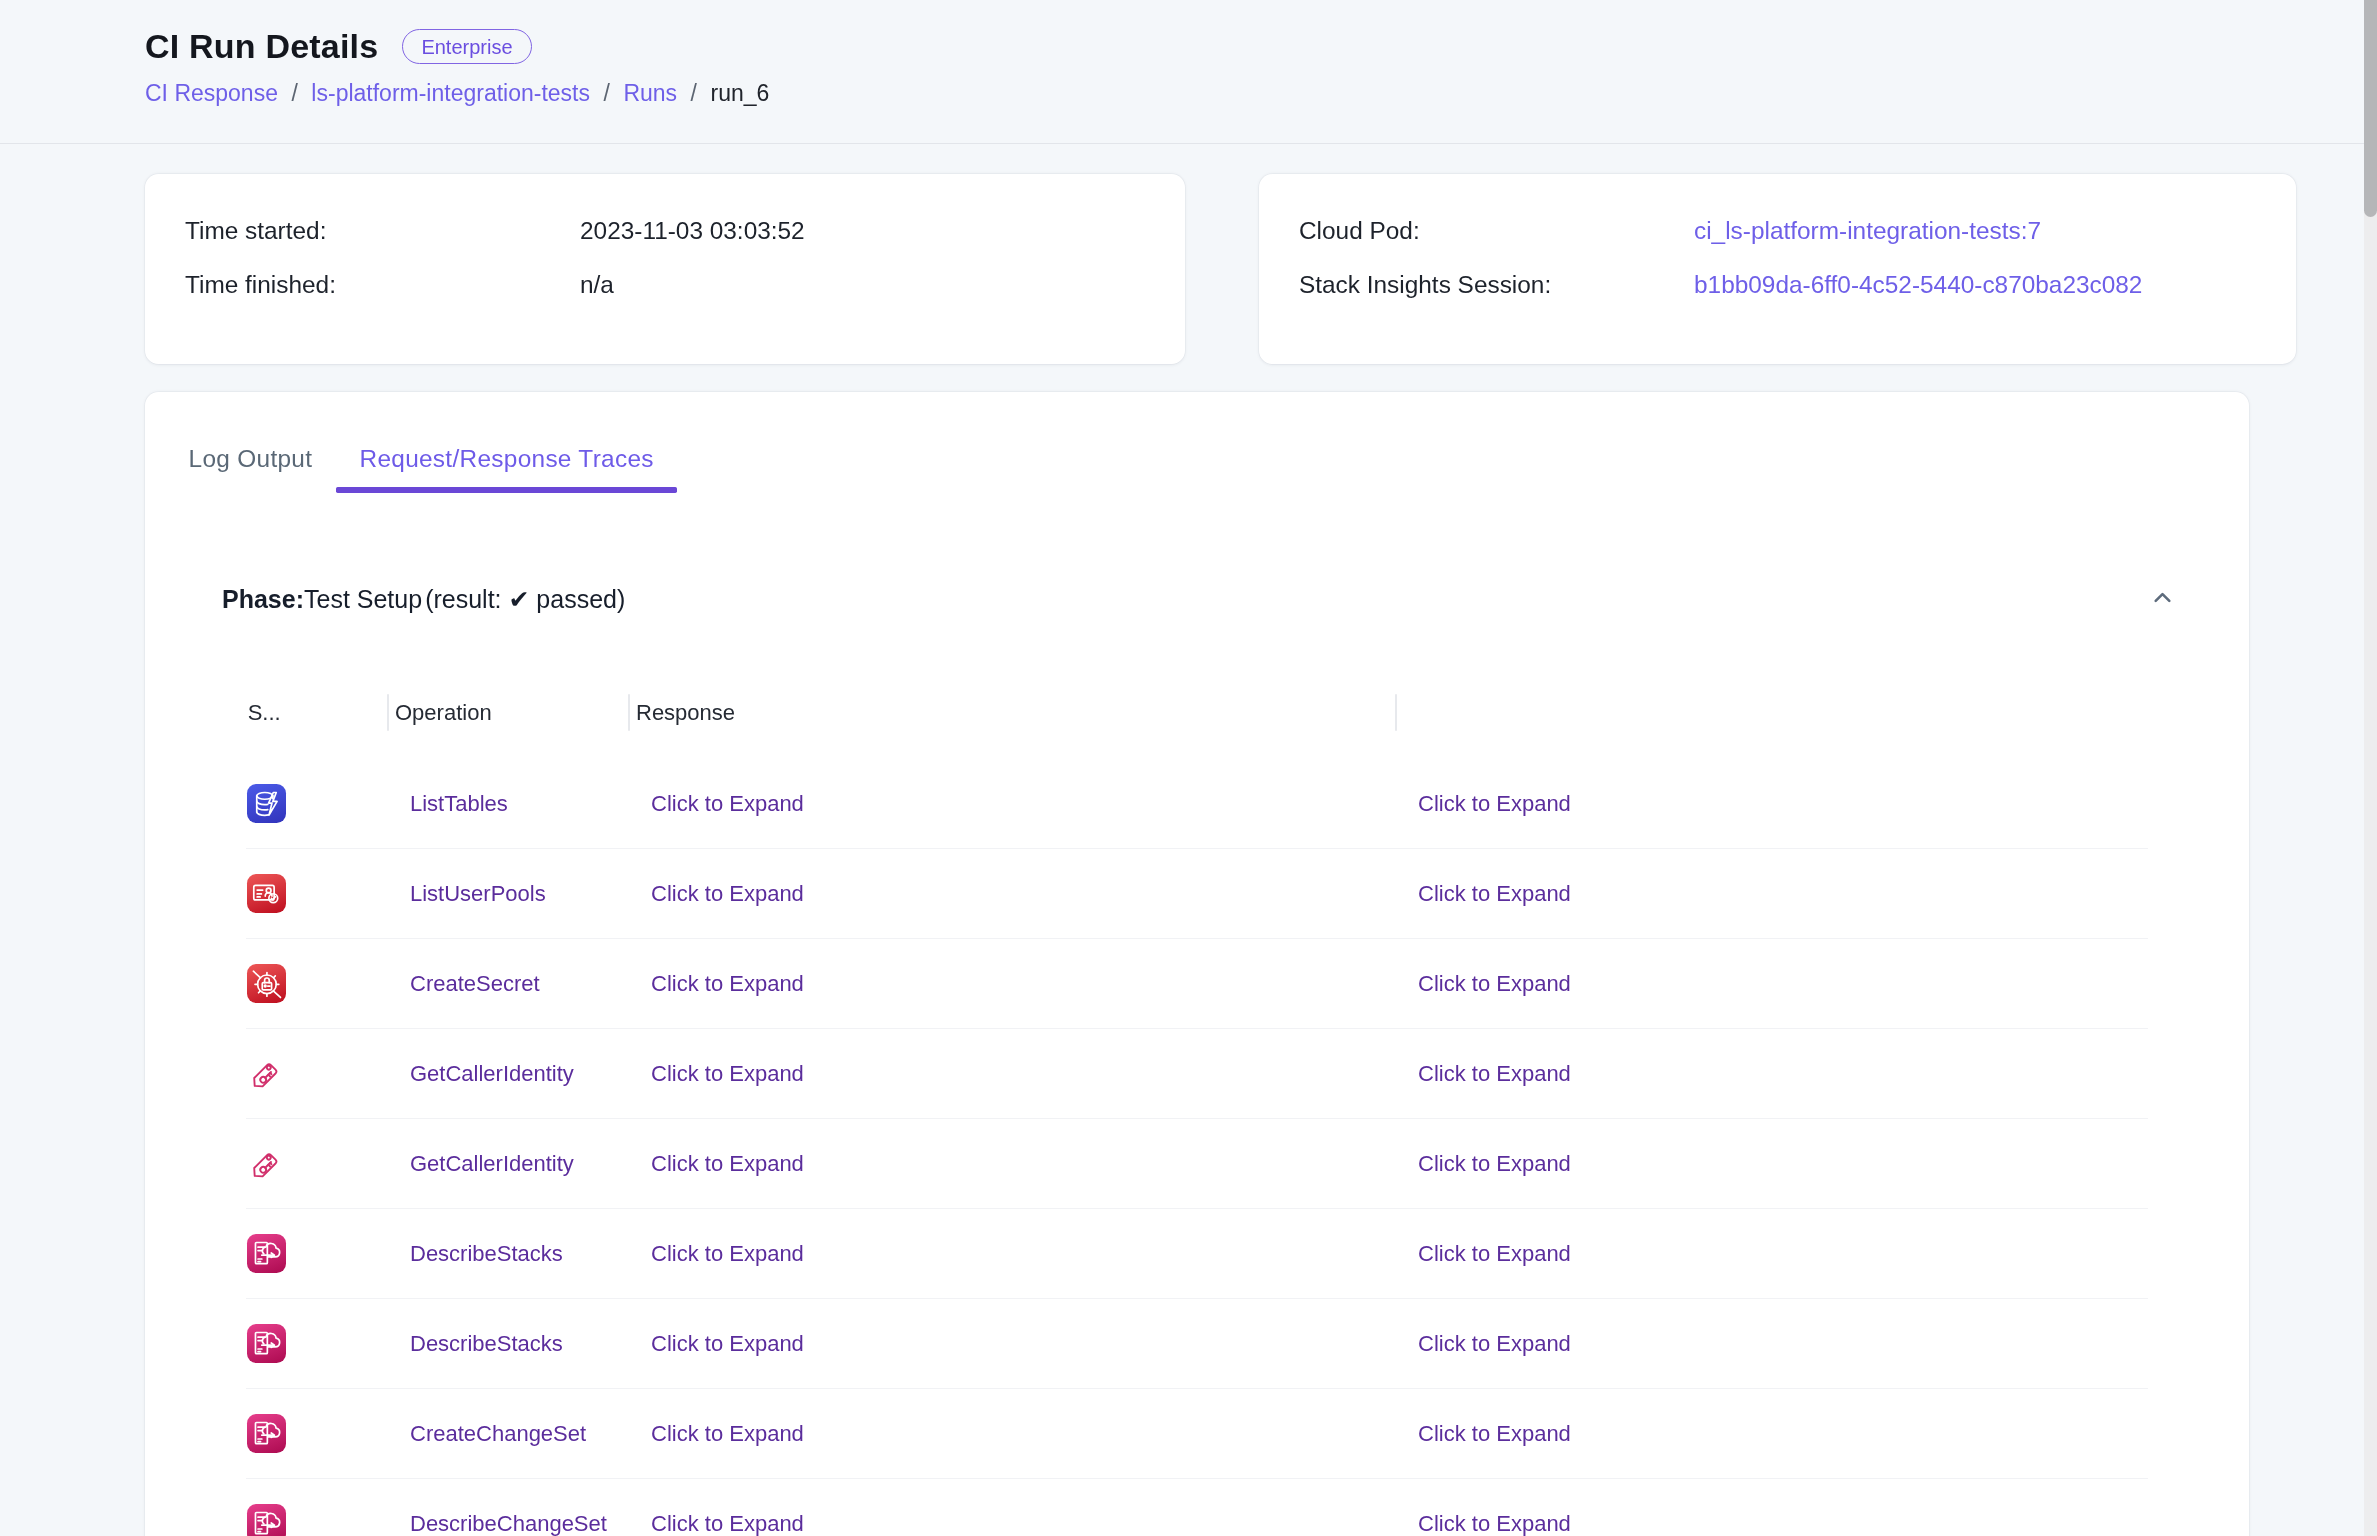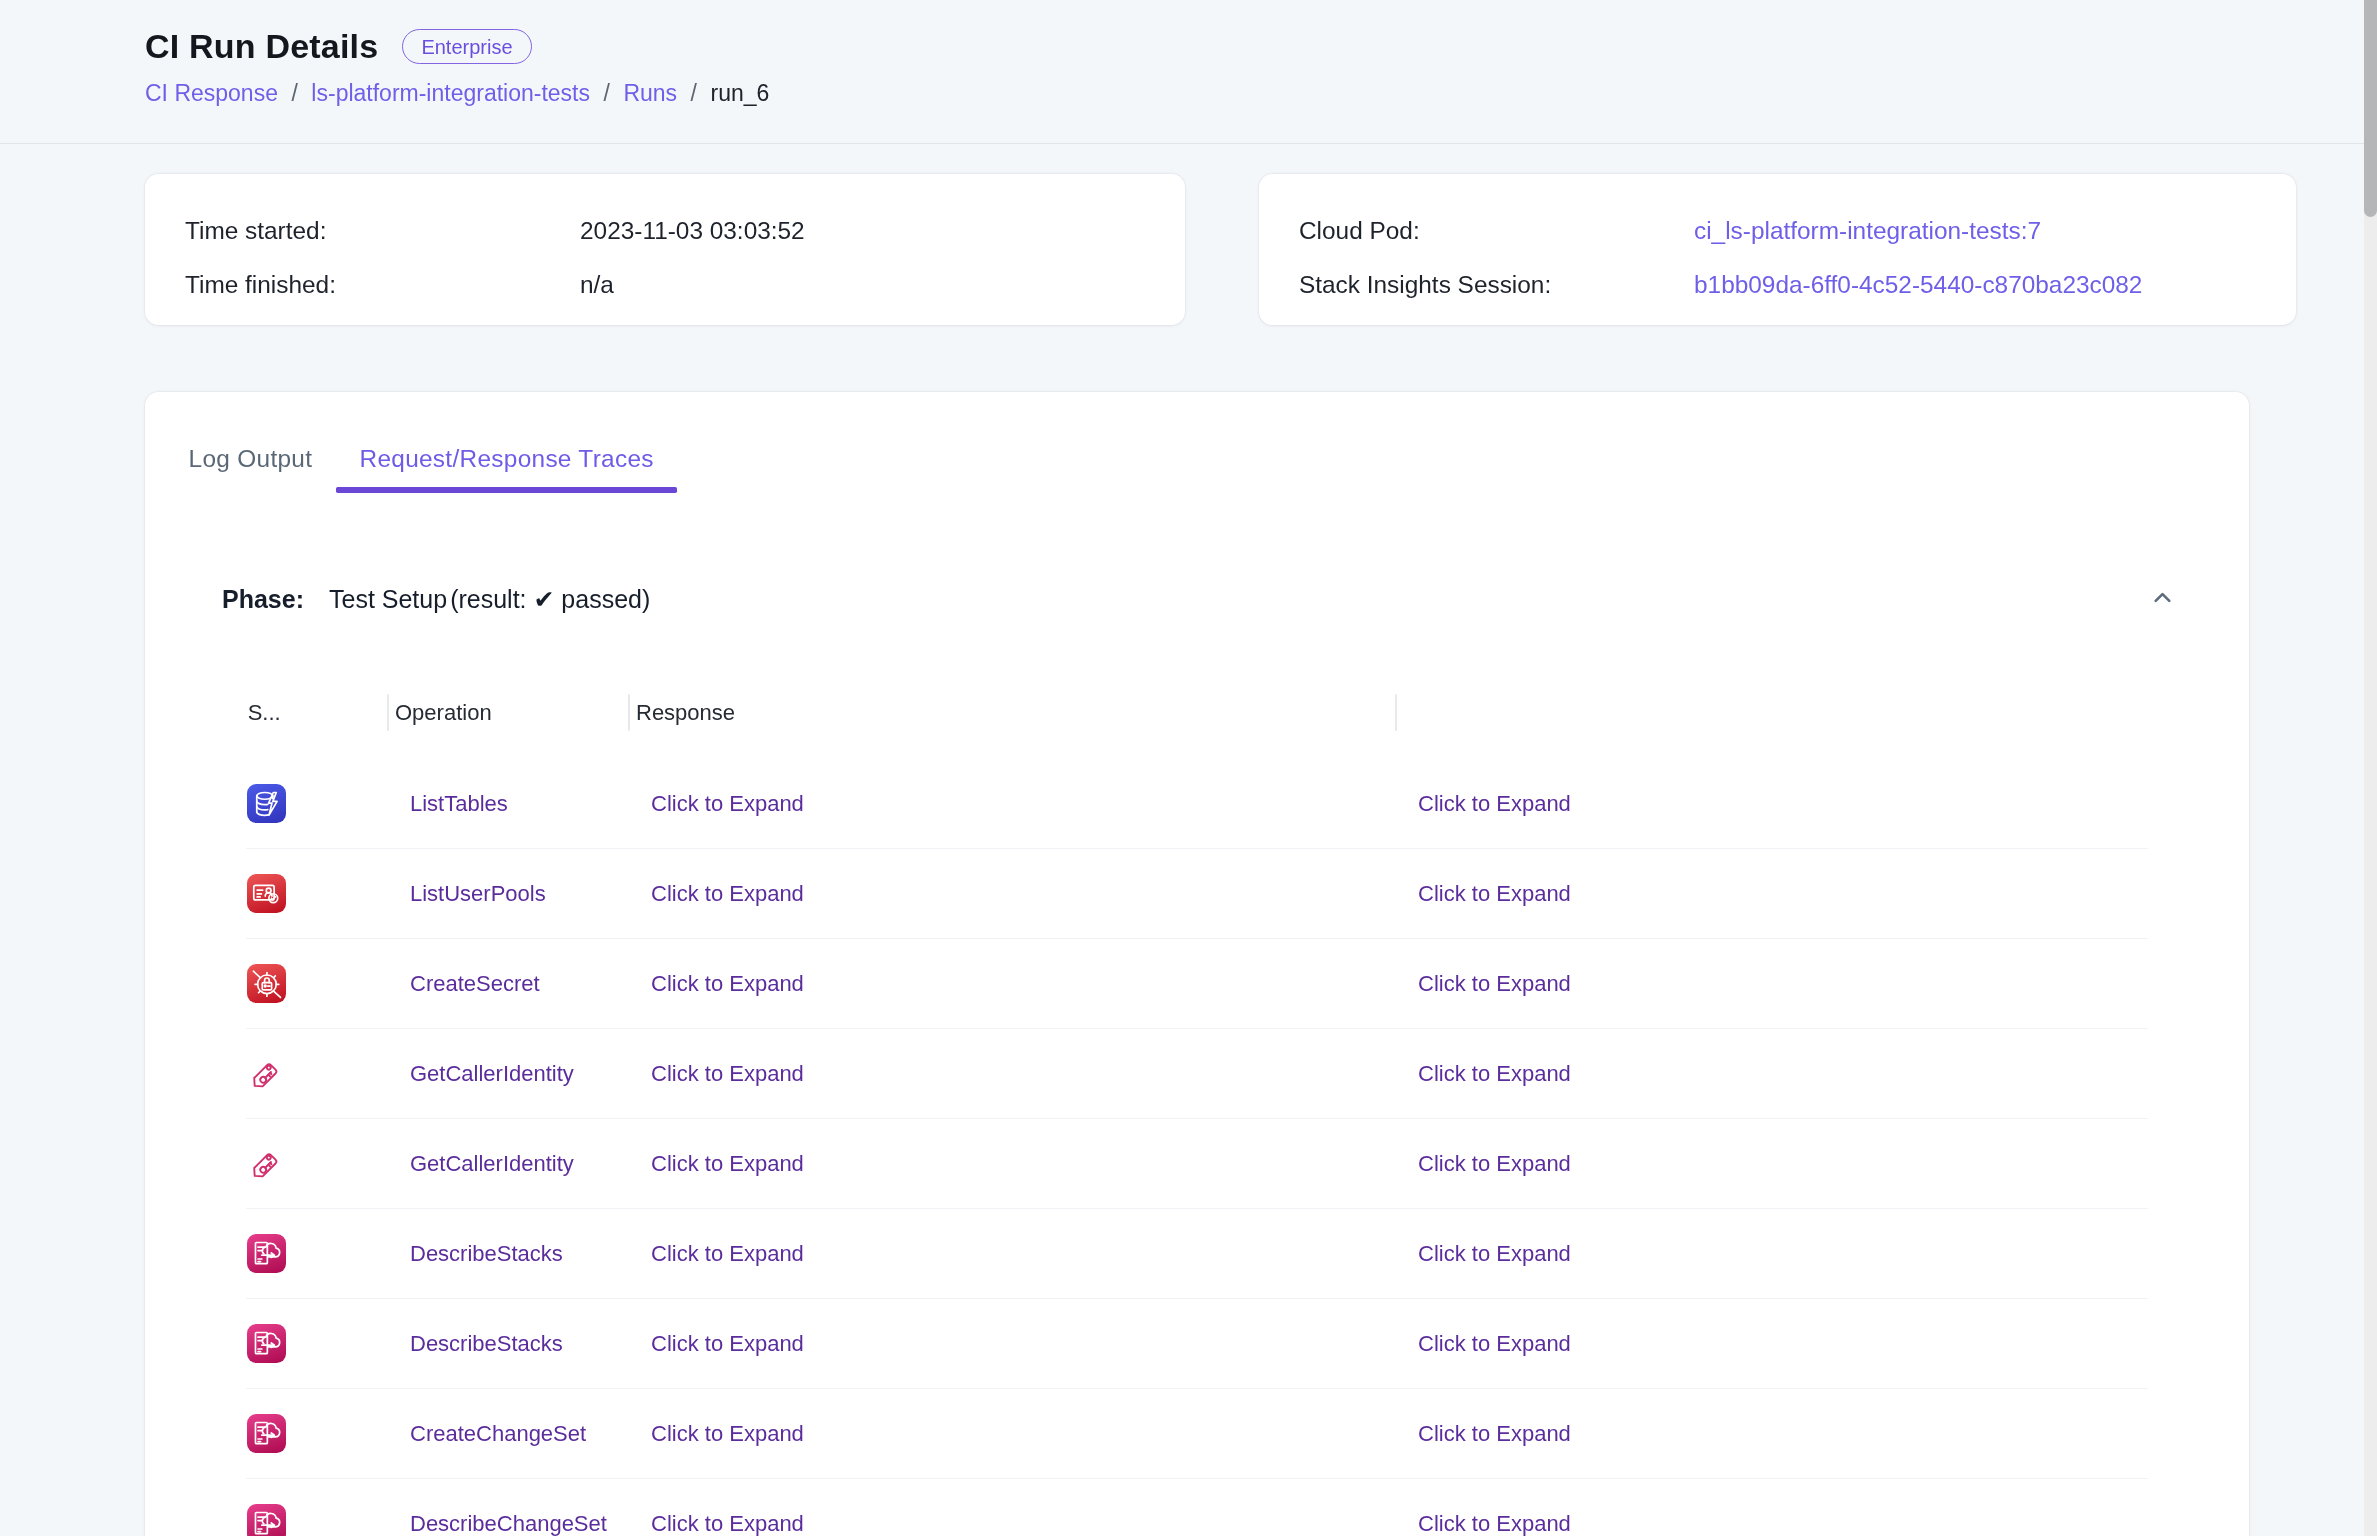--- a/index.html
+++ b/index.html
@@ -13,40 +13,40 @@
   .app-header{position:absolute;left:0;top:0;width:2364px;height:143px;border-bottom:0.8px solid #e2e5ea}
   .title-row{position:absolute;left:145px;top:27px;display:flex;align-items:center;gap:23.6px}
   .page-title{font-size:34px;font-weight:700;color:#14171e;letter-spacing:0.2px}
   .badge{font-size:20px;color:#6a4ee0;border:1.7px solid #8165e3;border-radius:840px;padding:6.7px 18.5px;line-height:1;background:transparent}
   .breadcrumb{position:absolute;left:145px;top:80px;display:flex;align-items:center;font-size:23px}
   .crumb-link{color:#6e5fe8;cursor:pointer}
   .crumb-sep{color:#5c6572;margin:0 13.5px}
   .crumb-current{color:#20242c}
 
   
-  .card{position:absolute;top:174px;height:151px;background:#fff;border-radius:13.5px;
+  .card{position:absolute;top:174px;height:190px;background:#fff;border-radius:13.5px;
         box-shadow:0 0.8px 3.4px rgba(25,35,60,.08),0 0 0 0.8px rgba(25,35,60,.03)}
   #card-times{left:145px;width:1040px}
   #card-links{left:1259px;width:1037px}
   .card-body{padding:42px 40px 0;display:grid;grid-template-columns:395px 1fr;row-gap:25px;font-size:24.4px;line-height:29.4px}
   .info-label{color:#1d222b}
   .info-value{color:#1d222b;white-space:nowrap}
   .info-value.link{color:#6e5fe8;cursor:pointer}
 
   
   .main-card{position:absolute;left:145px;top:392px;width:2104px;height:1195px;background:#fff;border-radius:13.5px;
              box-shadow:0 0.8px 3.4px rgba(25,35,60,.08),0 0 0 0.8px rgba(25,35,60,.03)}
   .tabs{margin:32px 20px 0;display:flex;height:69px}
   .tab{position:relative;display:flex;align-items:center;padding:0 23.6px;font-size:24.4px;font-weight:400;
        color:#5a6876;letter-spacing:0.3px;cursor:pointer}
   .tab.active{color:#6e5be8}
   .tab.active::after{content:"";position:absolute;left:0;right:0;bottom:0;height:5.9px;background:#6a47d6;border-radius:1.7px}
 
   .phase-row{margin:81px 67px 0 77px;height:50px;display:flex;align-items:center;font-size:25px;color:#171e2b}
-  .phase-label{font-weight:700;margin-right:25px}
+  .phase-label{font-weight:700;}
   .phase-name{margin-right:3px}
   .collapse-btn{margin-left:auto;width:40px;height:40px;display:flex;align-items:center;justify-content:center;cursor:pointer;background:none;border:none;padding:0}
 
   .trace-header{margin:59px 101px 17px;display:grid;grid-template-columns:143px 241px 767px 751px;height:59px;
                 align-items:stretch;font-size:22px;color:#262b34}
   .th{position:relative;display:flex;align-items:center;padding-left:6px}
   .th:first-child{padding-left:1.7px}
   .th::after{content:"";position:absolute;right:0;top:11px;height:37px;width:2.5px;background:#e7e9ed;border-radius:1.7px}
 
   .trace-rows{margin:0 101px}

